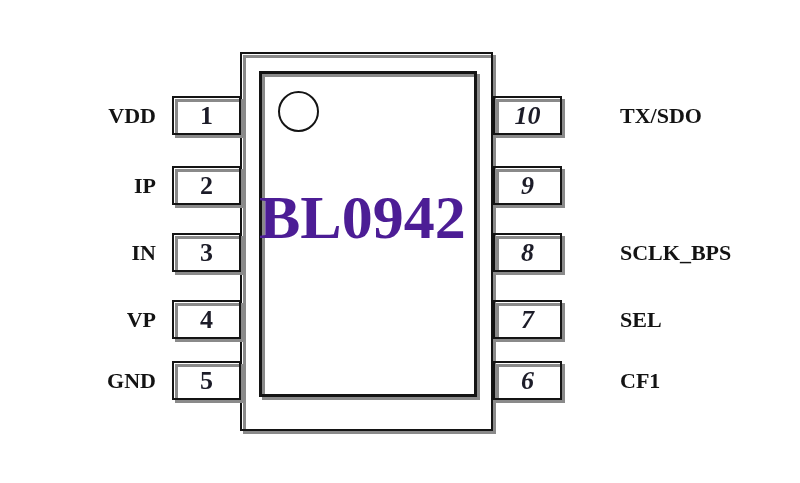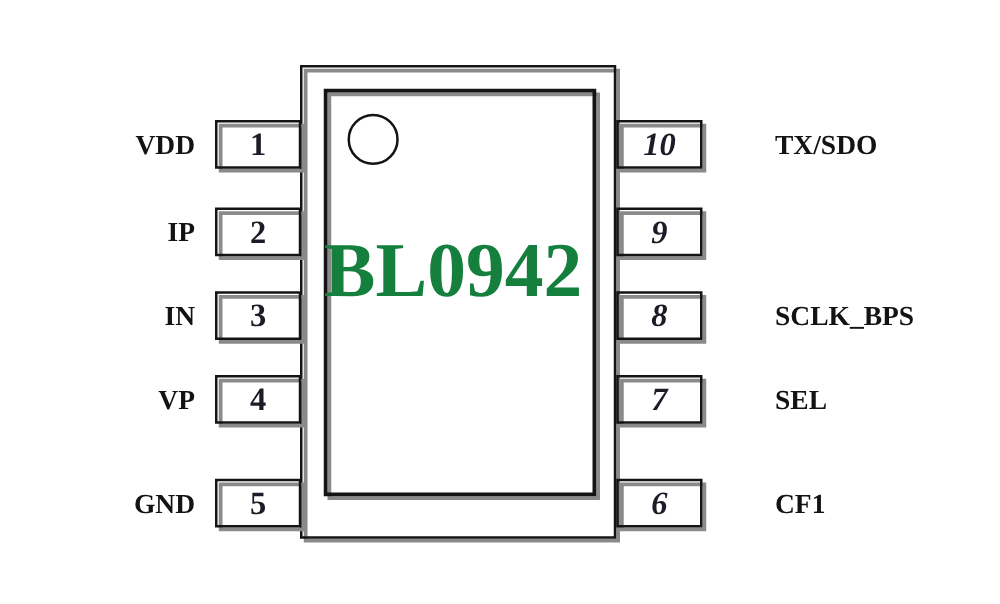--- a/index.html
+++ b/index.html
@@ -42,40 +42,40 @@
     box-sizing: border-box;
   }
 
   .chip-title {
     position: absolute;
     left: 259px; top: 186px; width: 190px;
     text-align: center;
     font-size: 62px;
     font-weight: bold;
     line-height: 1;
-    color: #15803d;
+    color: #4c1d95;
     letter-spacing: 0px;
     white-space: nowrap;
   }
 
   
   .box {
     width: 69px;
     height: 39px;
     display: flex;
     align-items: center;
     justify-content: center;
   }
   .colL { left: 172px; }
   .colR { left: 493px; font-style: italic; }
   .row1 { top: 96px; }
   .row2 { top: 166px; }
   .row3 { top: 233px; }
   .row4 { top: 300px; }
-  .row5 { top: 383px; }
+  .row5 { top: 361px; }
 
   .pin-num {
     font-size: 26px;
     font-weight: bold;
     color: #1c1c28;
     line-height: 1;
   }
 
   
   .plabel {

